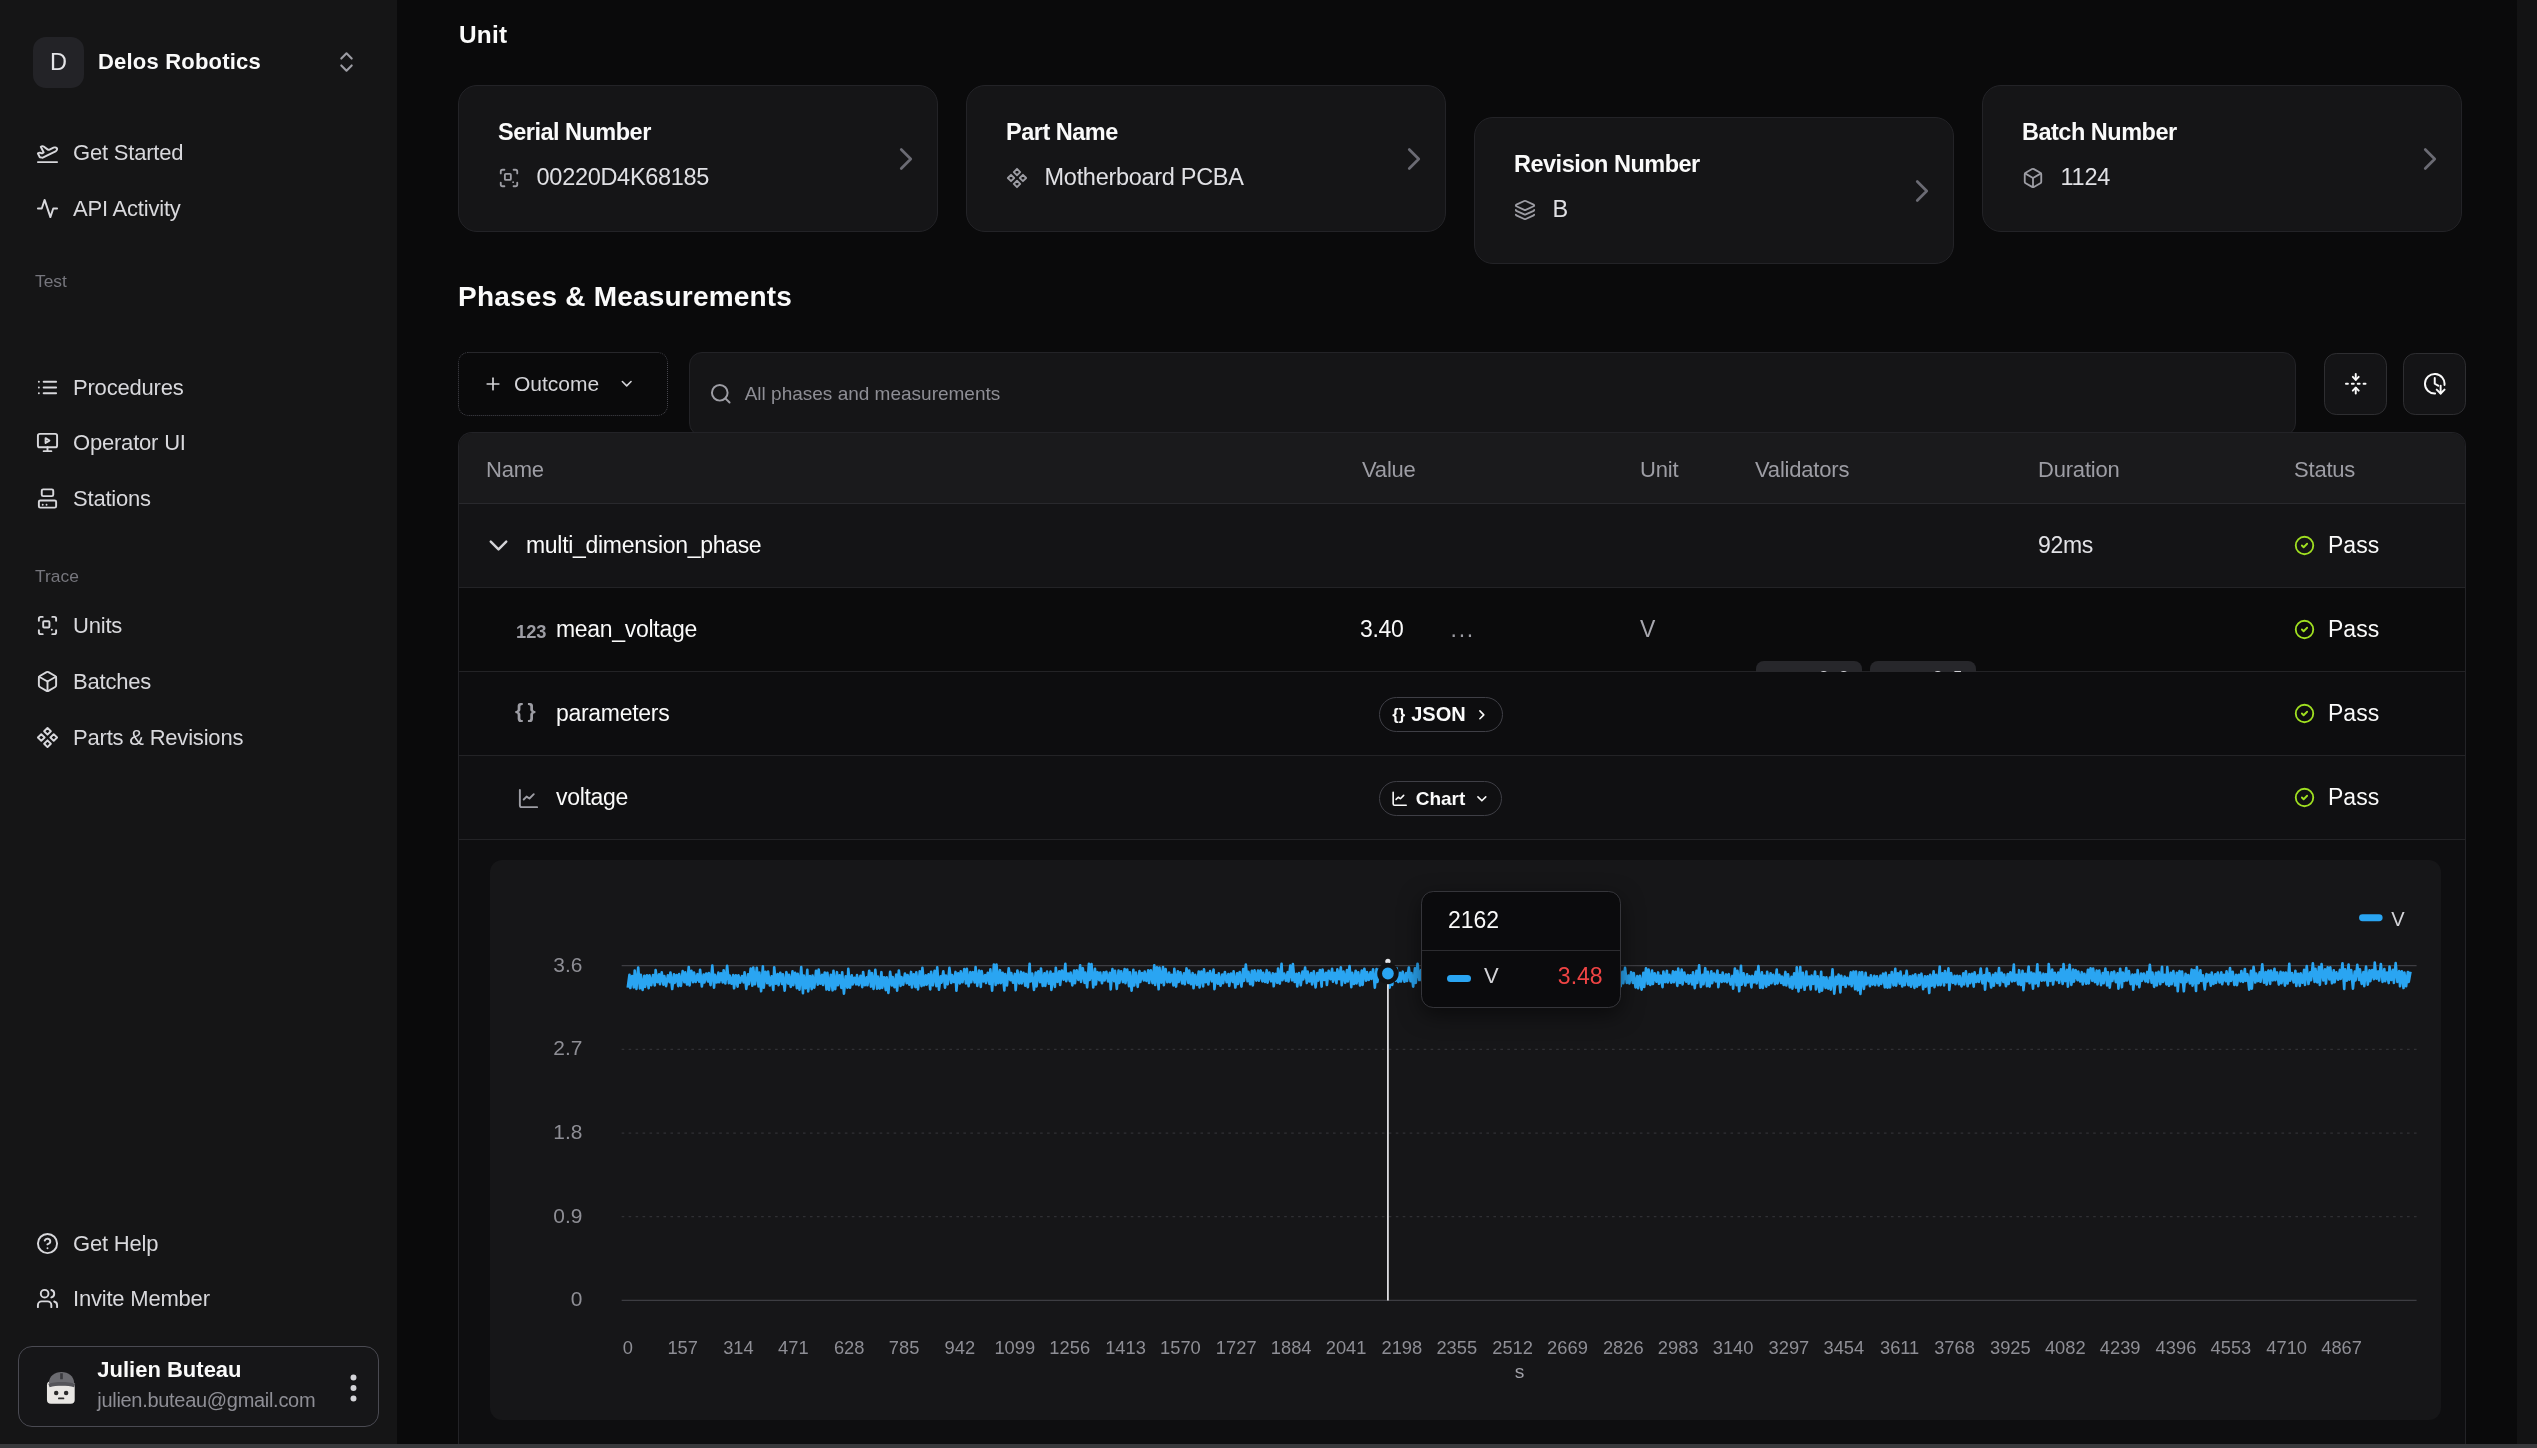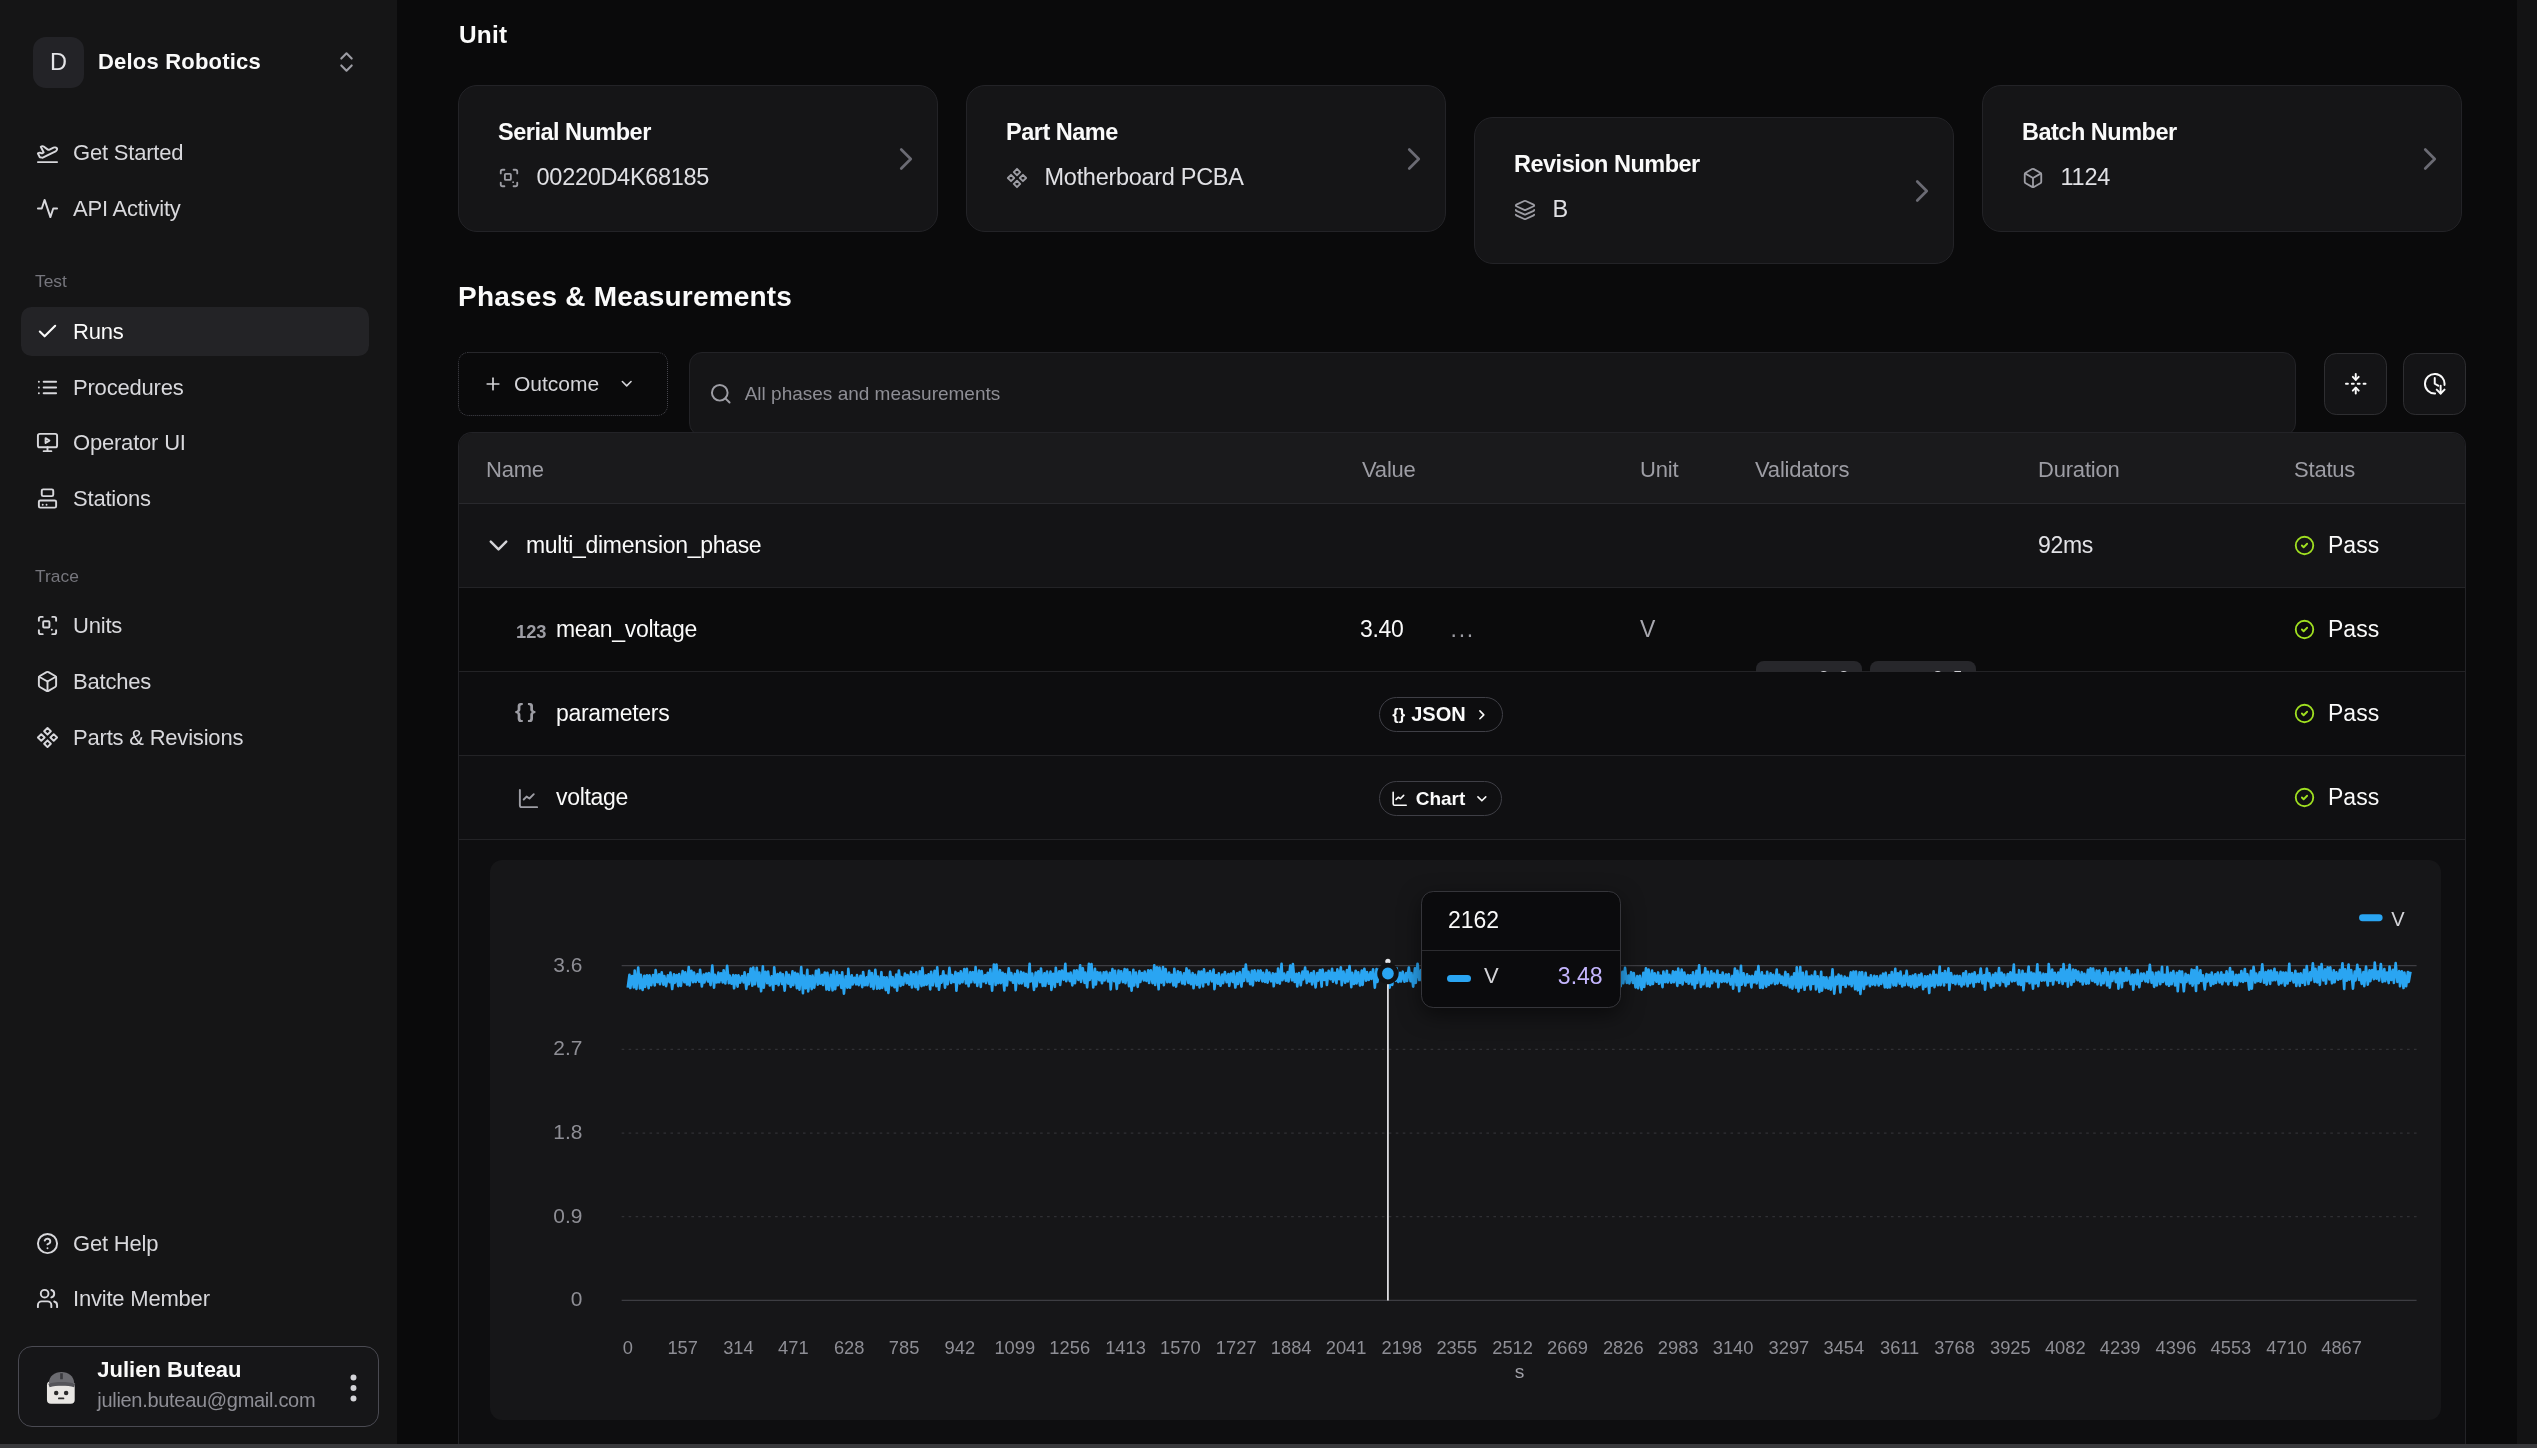--- a/index.html
+++ b/index.html
@@ -81,26 +81,20 @@
         </svg>
       Get Started
     </div>
     <div class="navitem" style="top:184px;">
       <svg class="nicon" viewBox="0 0 24 24" fill="none" stroke="#d8d8dc" stroke-width="2" stroke-linecap="round" stroke-linejoin="round">
           <path d="M22 12h-4l-3 9L9 3l-3 9H2"></path>
         </svg>
       API Activity
     </div>
     <div class="navlabel" style="top:271px;">Test</div>
-    <div class="navitem active" style="top:307px;">
-      <svg class="nicon" viewBox="0 0 24 24" fill="none" stroke="#fafafa" stroke-width="2.2" stroke-linecap="round" stroke-linejoin="round">
-          <path d="M20 6 9 17l-5-5"></path>
-        </svg>
-      Runs
-    </div>
     <div class="navitem" style="top:363px;">
       <svg class="nicon" viewBox="0 0 24 24" fill="none" stroke="#d8d8dc" stroke-width="2" stroke-linecap="round" stroke-linejoin="round">
           <path d="M3 12h.01"></path>
           <path d="M3 18h.01"></path>
           <path d="M3 6h.01"></path>
           <path d="M8 12h13"></path>
           <path d="M8 18h13"></path>
           <path d="M8 6h13"></path>
         </svg>
       Procedures
@@ -371,21 +365,21 @@
           </svg>
         Pass
       </div>
     </div>
     <div class="chartpanel">
       <div class="tooltip">
         <div class="ttl">2162</div>
         <div class="abs" style="left:0; top:58px; width:198px; height:0.9px; background:#2c2c30;"></div>
         <span class="tdash abs" style="left:25px; top:83px;"></span>
         <div class="abs" style="left:62px; top:71px; font-size:22px; color:#d4d4d8;">V</div>
-        <div class="abs" style="right:17.4px; top:71px; font-size:23px; color:#c4b5fd;">3.48</div>
+        <div class="abs" style="right:17.4px; top:71px; font-size:23px; color:#ef4444;">3.48</div>
       </div>
       <svg width="1951" height="560" viewBox="0 0 2238 642">
       <line x1="151" y1="121" x2="2210" y2="121" stroke="#3d3d42" stroke-width="1.6"></line>
       <line x1="151" y1="217" x2="2210" y2="217" stroke="#303034" stroke-width="1.4" stroke-dasharray="3 5"></line>
       <line x1="151" y1="313" x2="2210" y2="313" stroke="#303034" stroke-width="1.4" stroke-dasharray="3 5"></line>
       <line x1="151" y1="409" x2="2210" y2="409" stroke="#303034" stroke-width="1.4" stroke-dasharray="3 5"></line>
       <line x1="151" y1="505" x2="2210" y2="505" stroke="#3d3d42" stroke-width="1.6"></line>
       <text x="106" y="128" text-anchor="end" font-size="24" fill="#8e8e95" font-family="Liberation Sans, sans-serif">3.6</text>
       <text x="106" y="224" text-anchor="end" font-size="24" fill="#8e8e95" font-family="Liberation Sans, sans-serif">2.7</text>
       <text x="106" y="320" text-anchor="end" font-size="24" fill="#8e8e95" font-family="Liberation Sans, sans-serif">1.8</text>

